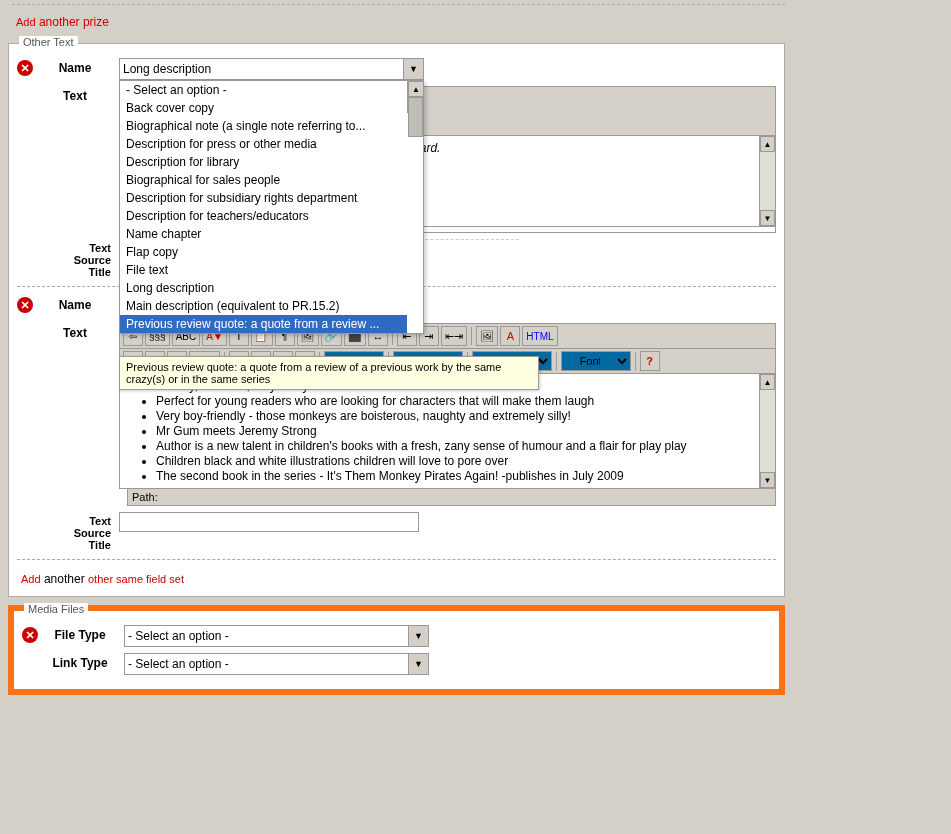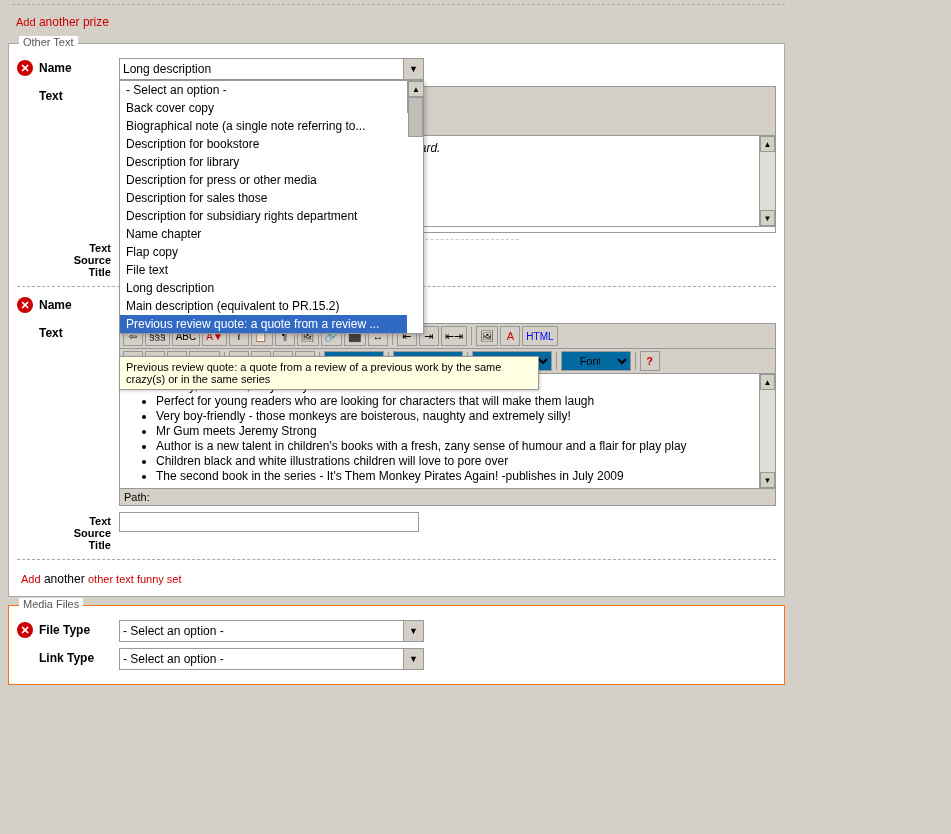--- a/index.html
+++ b/index.html
@@ -47,21 +47,21 @@
     }
 
     .form-row {
       display: flex;
       align-items: flex-start;
       margin-bottom: 6px;
     }
 
     .form-label {
       width: 80px;
-      text-align: left;
+      text-align: center;
       padding-right: 8px;
       padding-top: 3px;
       font-size: 12px;
       font-weight: bold;
       flex-shrink: 0;
     }
 
     .form-content {
       flex: 1;
     }
@@ -250,20 +250,21 @@
     }
 
     .path-row {
       display: flex;
       align-items: center;
       background: #d4d0c8;
       border: 1px solid #999;
       border-top: none;
       padding: 2px 4px;
       font-size: 11px;
+      margin-left: 8px;
     }
 
     .text-source-input {
       width: 300px;
       height: 20px;
       border: 1px solid #999;
       font-size: 11px;
       padding: 1px 3px;
     }
 
@@ -272,21 +273,21 @@
       margin: 8px 0;
     }
 
     .add-row {
       padding: 4px 0 2px 4px;
     }
 
     
     .media-section {
       background: #fff;
-      border: 1px solid #f97316;
+      border: 6px solid #f97316;
       margin: 0 8px 8px 8px;
       padding: 12px 8px 8px 8px;
       position: relative;
     }
 
     .select-with-arrow {
       display: flex;
       align-items: center;
     }
 
@@ -339,25 +340,25 @@
         <div class="name-select-wrapper" style="position: relative;">
           <input class="name-select" type="text" value="Long description" readonly="" style="width: 285px; height: 22px; border: 1px solid rgb(153, 153, 153); font-size: 12px; padding: 1px 3px;">
           <div class="dropdown-arrow">▼</div>
 
           <div class="dropdown-list-container" style="position:absolute; top:22px; left:0; z-index:100;">
             <div style="display:flex; position:relative;">
               <ul class="dropdown-list" style="width:289px; overflow:hidden;">
                 <li>- Select an option -</li>
                 <li>Back cover copy</li>
                 <li>Biographical note (a single note referring to...</li>
-                <li>Description for bookstore</li>
+                <li>Description for press or other media</li>
                 <li>Description for library</li>
-                <li>Description for press or other media</li>
-                <li>Description for sales those</li>
+                <li>Biographical for sales people</li>
                 <li>Description for subsidiary rights department</li>
+                <li>Description for teachers/educators</li>
                 <li>Name chapter</li>
                 <li>Flap copy</li>
                 <li>File text</li>
                 <li>Long description</li>
                 <li>Main description (equivalent to PR.15.2)</li>
                 <li class="selected">Previous review quote: a quote from a review ...</li>
 
               </ul>
               <div class="dropdown-scroll" style="position:relative; width:16px; background:#d4d0c8; border-left:1px solid #999; display:flex; flex-direction:column;">
                 <div class="scroll-up">▲</div>
@@ -524,21 +525,21 @@
       <div class="form-label" style="font-size:11px; font-weight:bold; text-align:right; padding-right:8px; padding-top:3px; width:80px; flex-shrink:0;">Text<br>Source<br>Title</div>
       <div class="form-content">
         <input class="text-source-input" type="text" style="">
       </div>
     </div>
 
     <div class="dashed-divider"></div>
 
     <div class="add-row">
       <a class="add-link" href="#">Add</a>
-      <span> another </span><a class="add-link" href="#">other text funny set</a>
+      <span> another </span><a class="add-link" href="#">other same field set</a>
     </div>
   </div>
 
   <div class="media-section" style="margin-top:8px; padding-top:14px;">
     <div class="section-legend">Media Files</div>
 
     <div class="form-row">
       <div class="remove-btn">✕</div>
       <div class="form-label">File Type</div>
       <div class="form-content">

